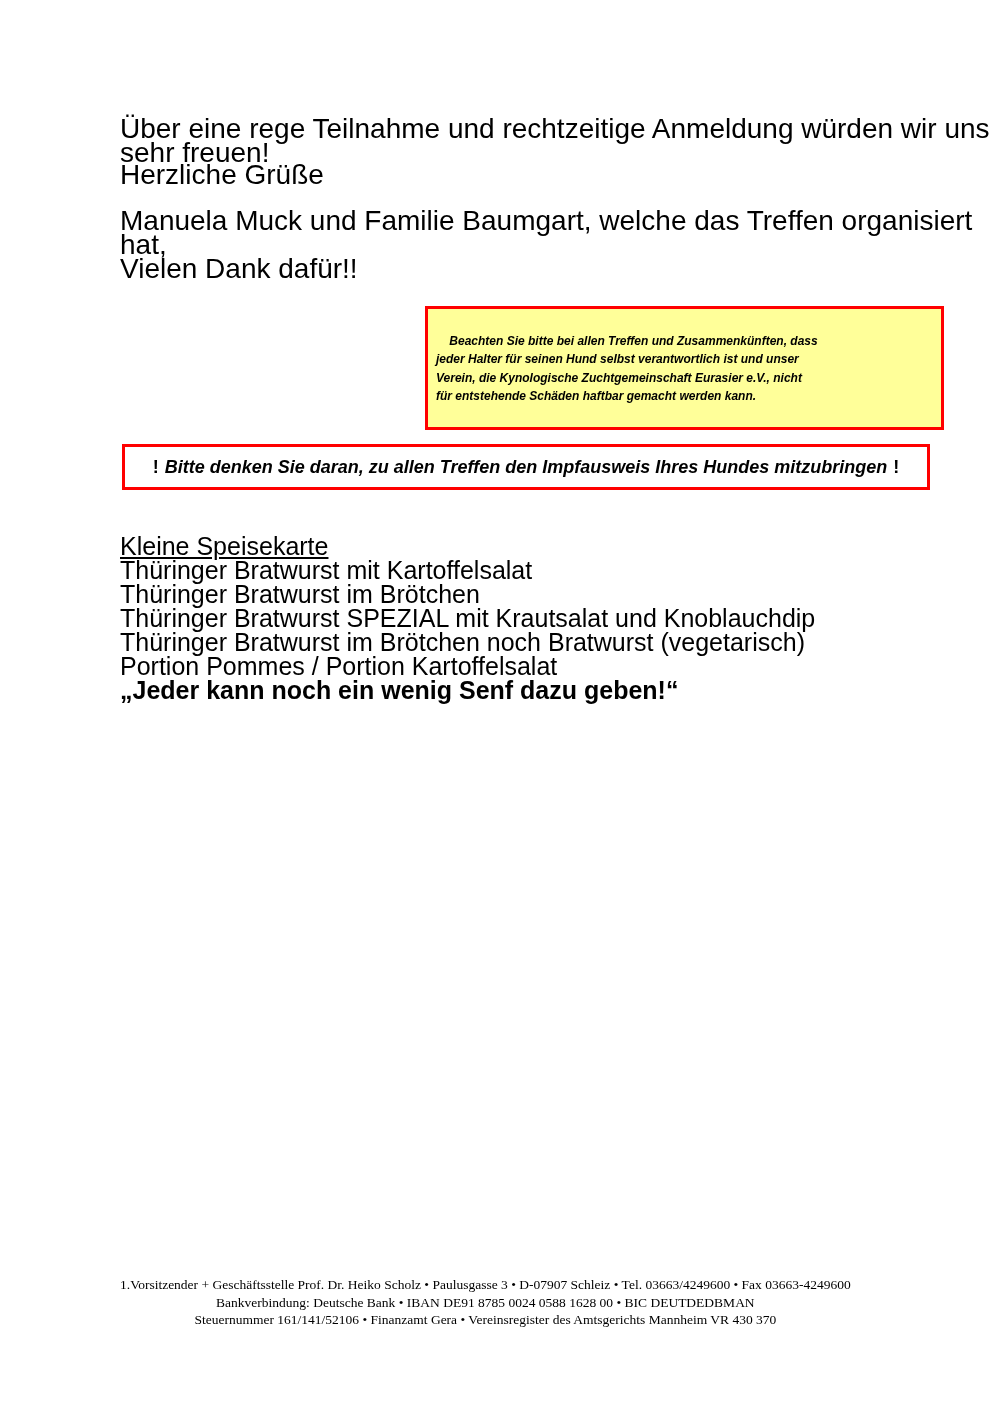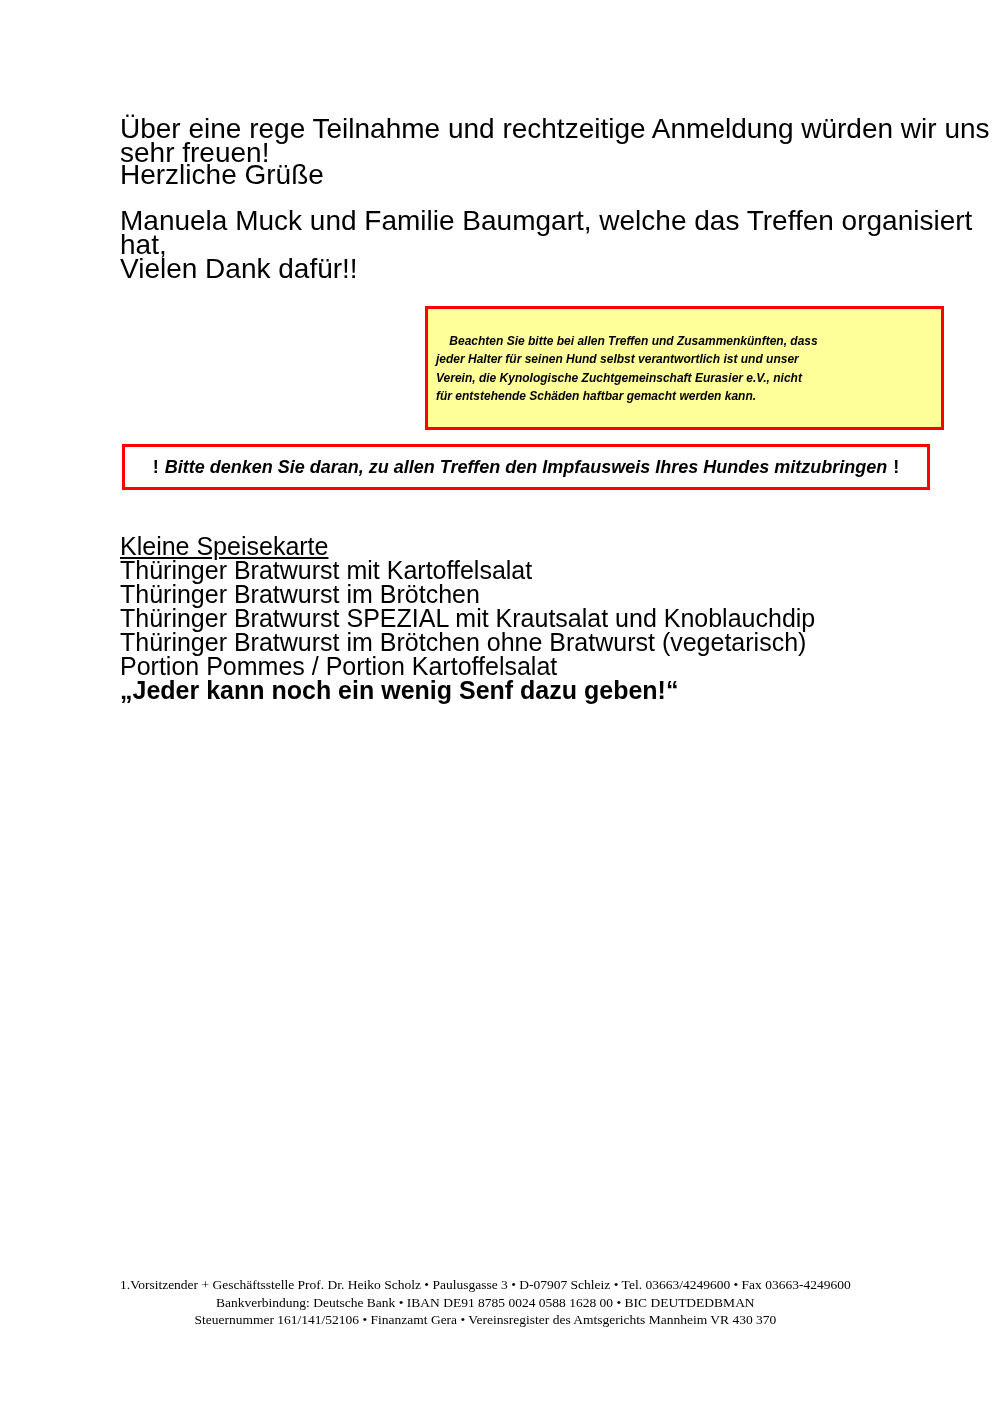--- a/index.html
+++ b/index.html
@@ -103,21 +103,21 @@
 
   <div class="reminder-box" style="border-color: rgb(255, 0, 0);">
     <span class="excl">!</span><span class="reminder-text">Bitte denken Sie daran, zu allen Treffen den Impfausweis Ihres Hundes mitzubringen</span><span class="excl">!</span>
   </div>
 
   <div class="menu">
     <div class="menu-title">Kleine Speisekarte</div>
     <div class="menu-item">Thüringer Bratwurst mit Kartoffelsalat</div>
     <div class="menu-item">Thüringer Bratwurst im Brötchen</div>
     <div class="menu-item">Thüringer Bratwurst SPEZIAL mit Krautsalat und Knoblauchdip</div>
-    <div class="menu-item">Thüringer Bratwurst im Brötchen ohne Bratwurst (vegetarisch)</div>
+    <div class="menu-item">Thüringer Bratwurst im Brötchen noch Bratwurst (vegetarisch)</div>
     <div class="menu-item">Portion Pommes / Portion Kartoffelsalat</div>
     <div class="menu-note">„Jeder kann noch ein wenig Senf dazu geben!“</div>
   </div>
 
   <div class="footer">
     <div>1.Vorsitzender + Geschäftsstelle Prof. Dr. Heiko Scholz • Paulusgasse 3 • D-07907 Schleiz • Tel. 03663/4249600 • Fax 03663-4249600</div>
     <div>Bankverbindung: Deutsche Bank • IBAN DE91 8785 0024 0588 1628 00 • BIC DEUTDEDBMAN</div>
     <div>Steuernummer 161/141/52106 • Finanzamt Gera • Vereinsregister des Amtsgerichts Mannheim VR 430 370</div>
   </div>
 

